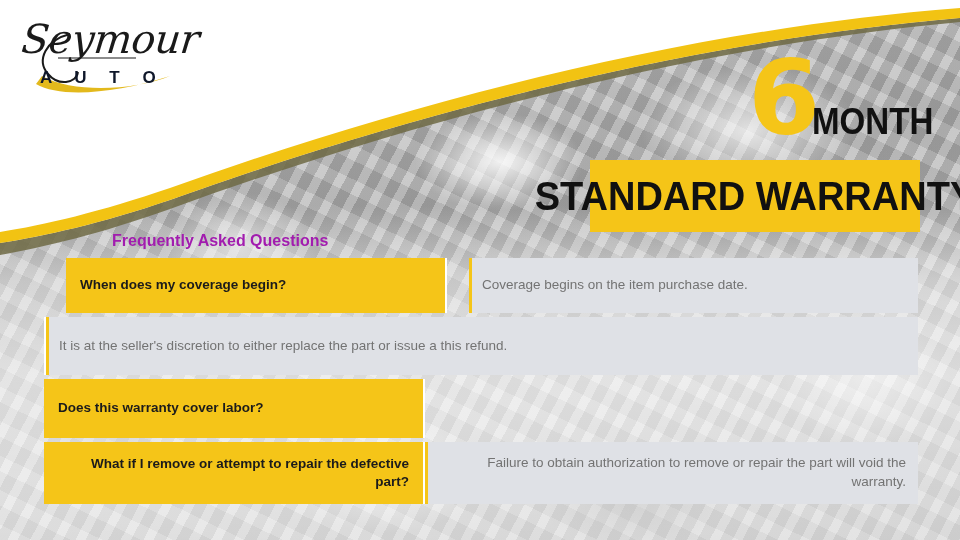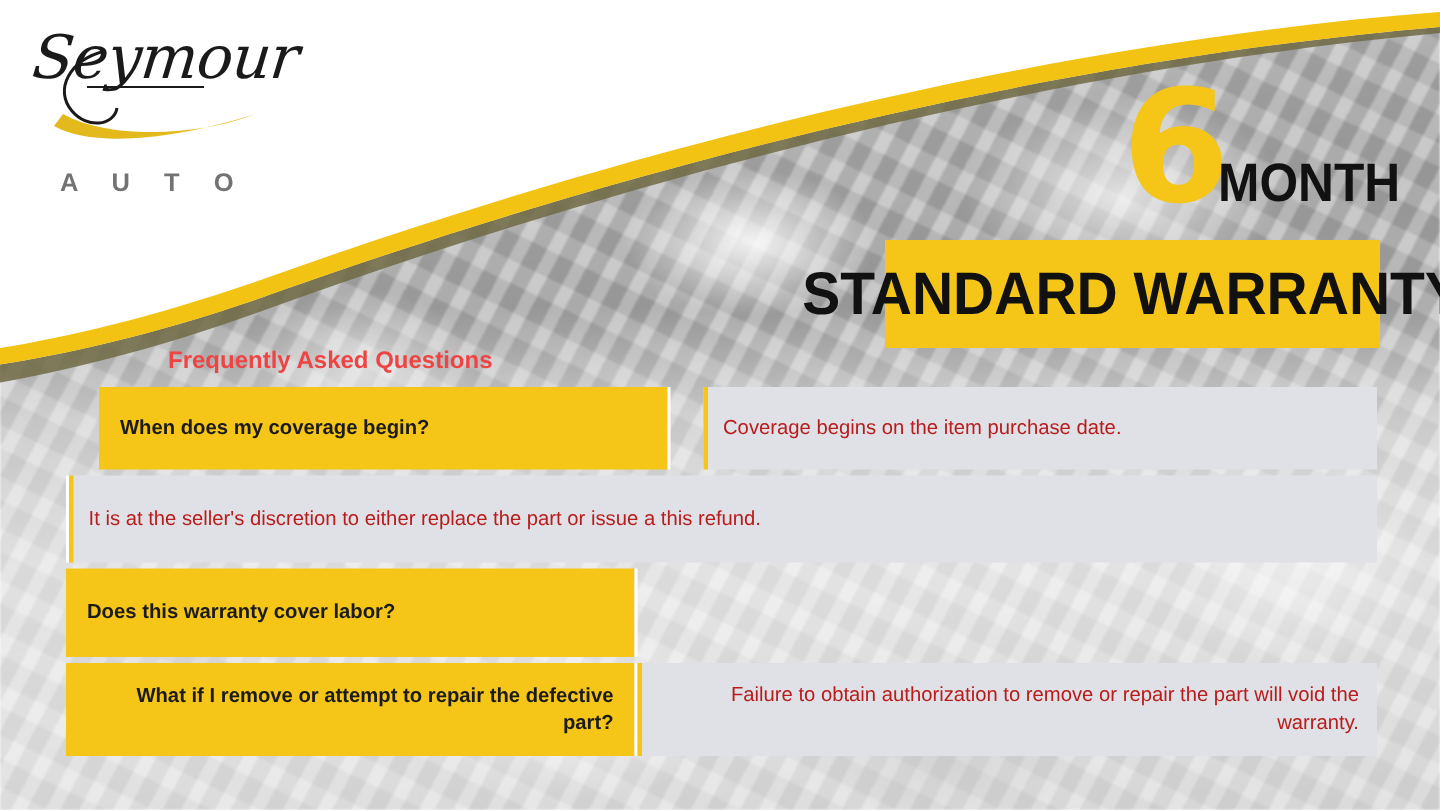--- a/index.html
+++ b/index.html
@@ -77,24 +77,23 @@
     transform: skewX(-6deg);
     white-space: nowrap;
   }
   .logo-auto {
     position: absolute;
     left: 22px;
     top: 54px;
     font-family: "Liberation Sans", sans-serif;
     font-size: 17px;
     font-weight: 700;
-    color: #737373;
+    color: #0f172a;
     letter-spacing: 9px;
     white-space: nowrap;
-    margin-top: 44px;
   }
 
   
   .badge-num {
     position: absolute;
     left: 748px;
     top: 46px;
     font-family: "DejaVu Sans", sans-serif;
     font-size: 104px;
     font-weight: 700;
@@ -142,21 +141,21 @@
   }
 
   
   .faq-title {
     position: absolute;
     left: 112px;
     top: 232px;
     font-family: "Liberation Sans", sans-serif;
     font-size: 16px;
     font-weight: 700;
-    color: #ef4444;
+    color: #a21caf;
     white-space: nowrap;
   }
 
   .faq-table {
     position: absolute;
     left: 44px;
     top: 258px;
     width: 874px;
   }
   .faq-row {
@@ -182,21 +181,21 @@
     background: #ffffff;
   }
   .faq-a {
     flex: 1;
     background: #dfe1e6;
     box-sizing: border-box;
     padding: 12px 12px 12px 10px;
     font-family: "Liberation Sans", sans-serif;
     font-size: 13.5px;
     font-weight: 400;
-    color: #b91c1c;
+    color: #737373;
     line-height: 1.4;
     text-align: justify;
     display: flex;
     align-items: center;
     border-left: 3px solid #f5c518;
   }
   .row-h1 .faq-q, .row-h1 .faq-a { min-height: 55px; margin-left: 22px; }
   .row-h2 .faq-q, .row-h2 .faq-a { min-height: 58px; }
   .row-h3 .faq-q, .row-h3 .faq-a { min-height: 59px; }
   .row-h4 .faq-q, .row-h4 .faq-a { min-height: 57px; text-align: right; }

